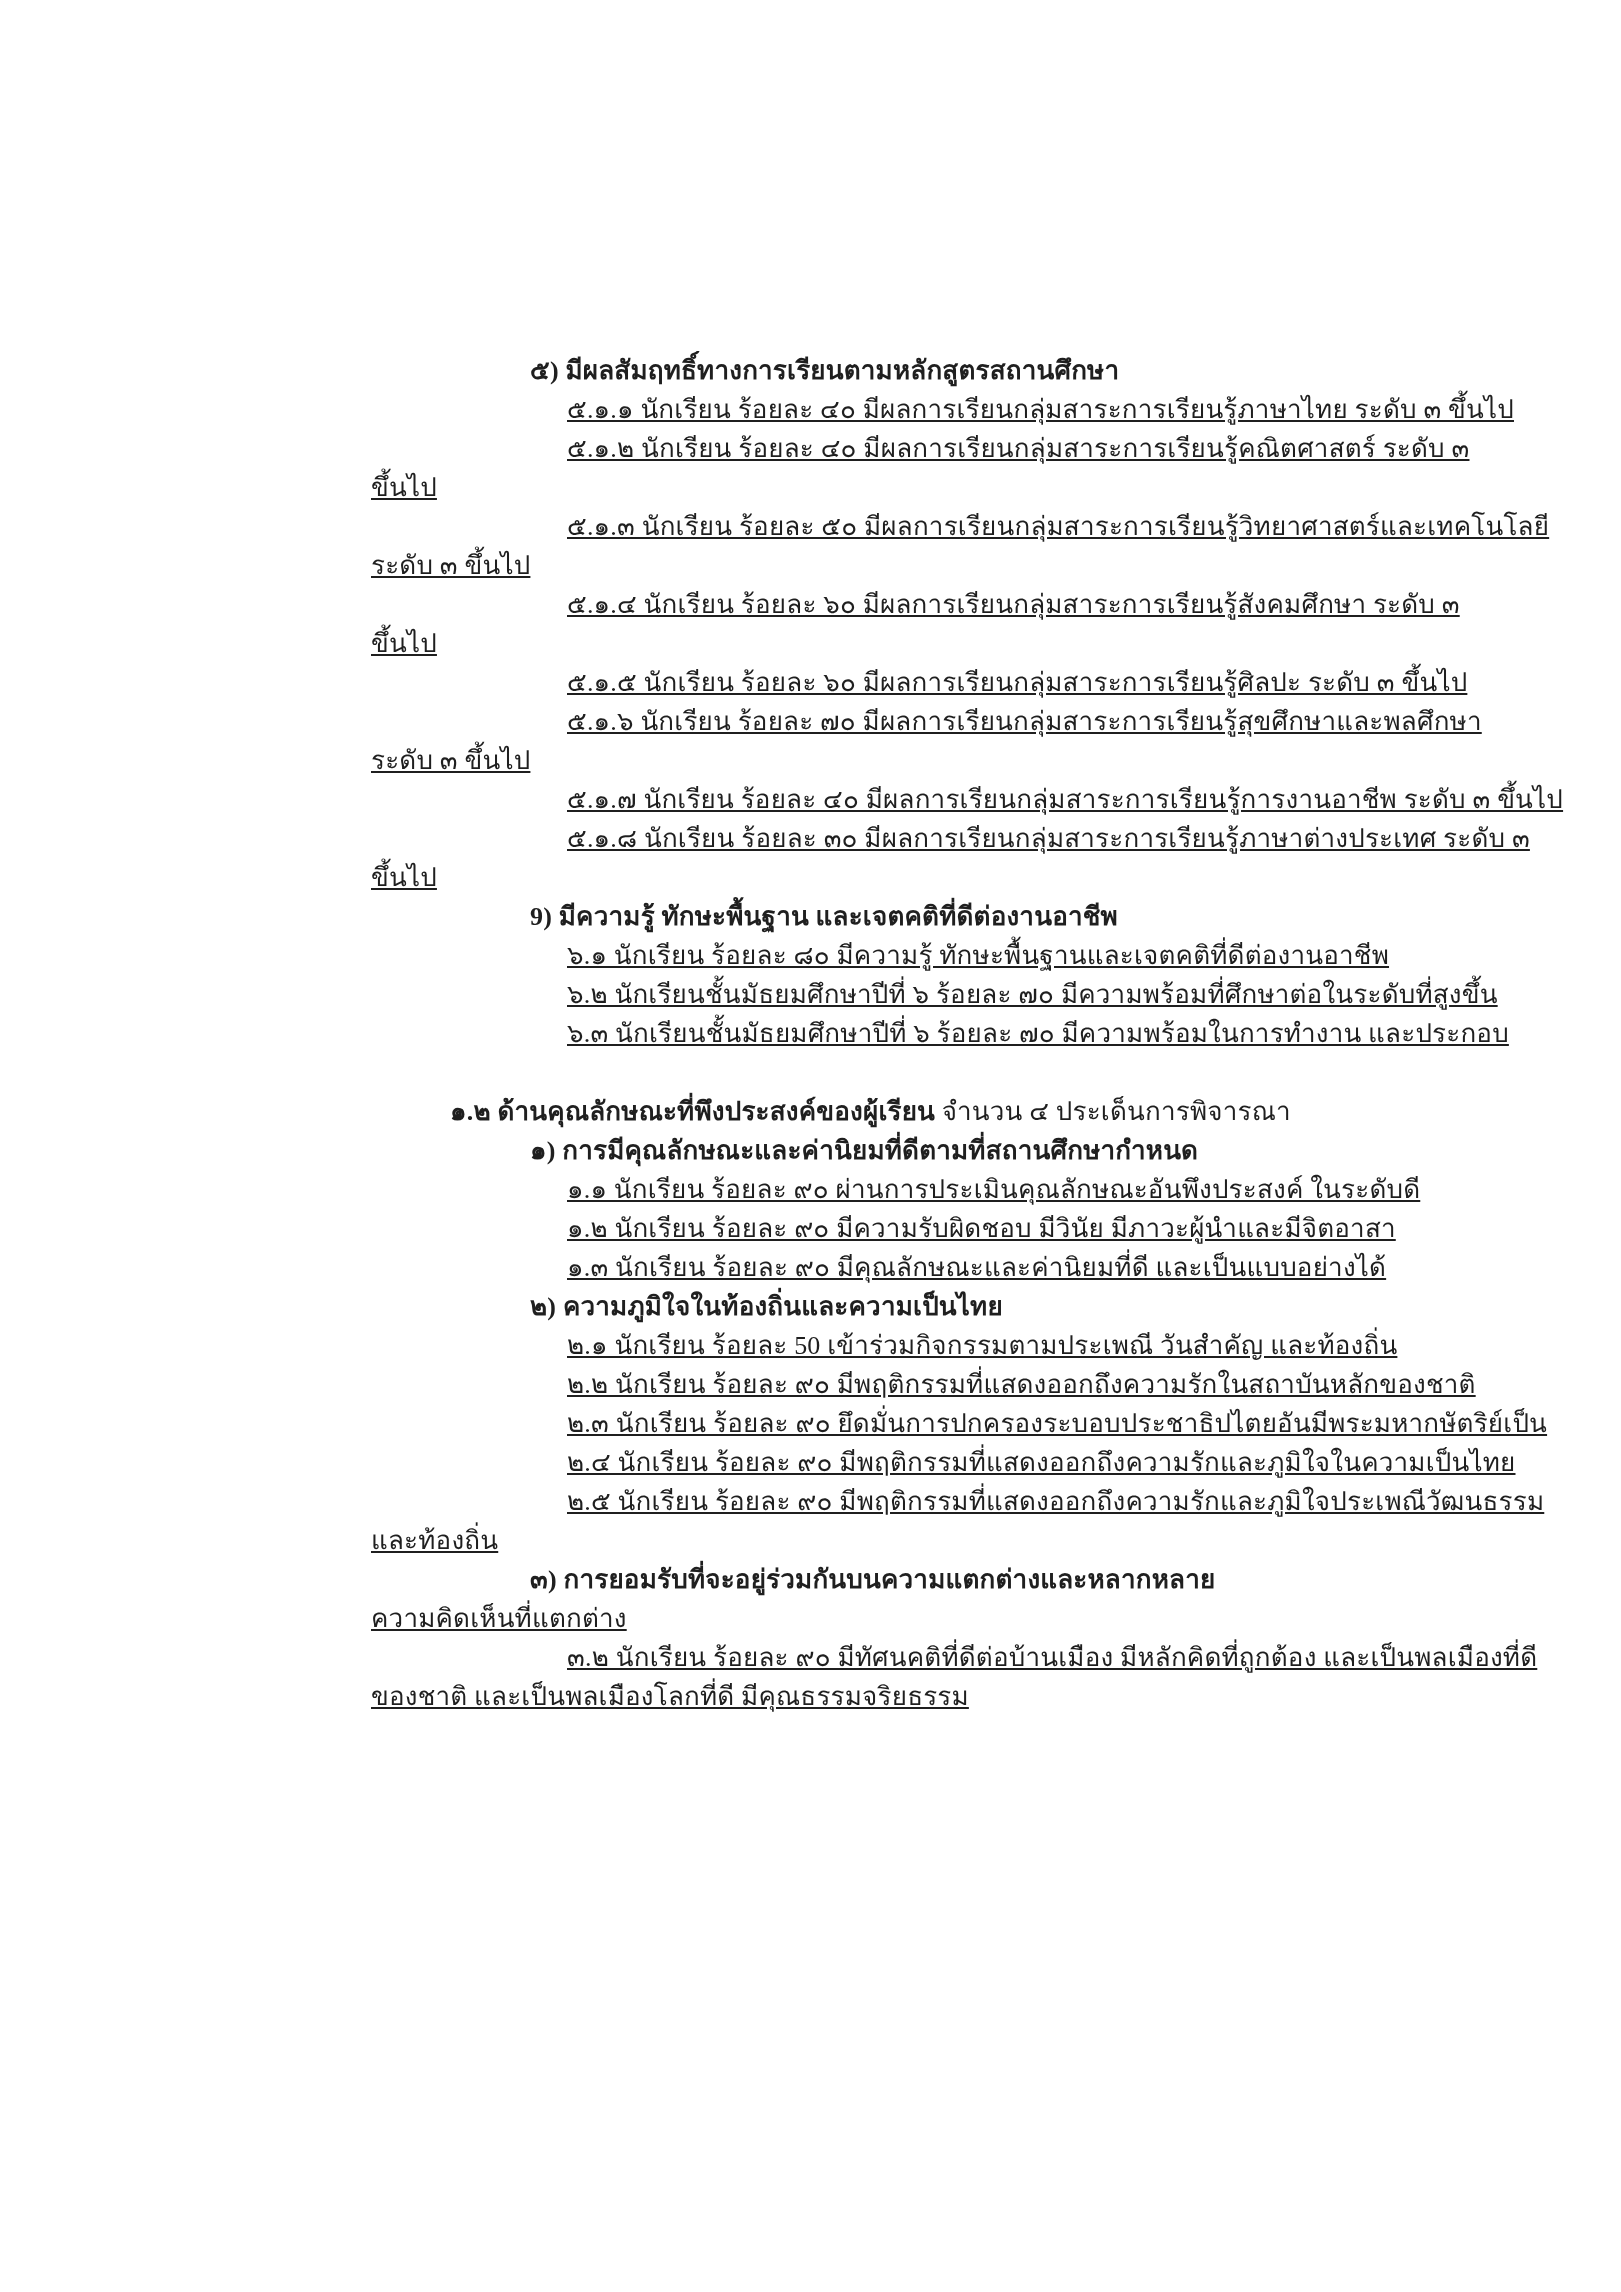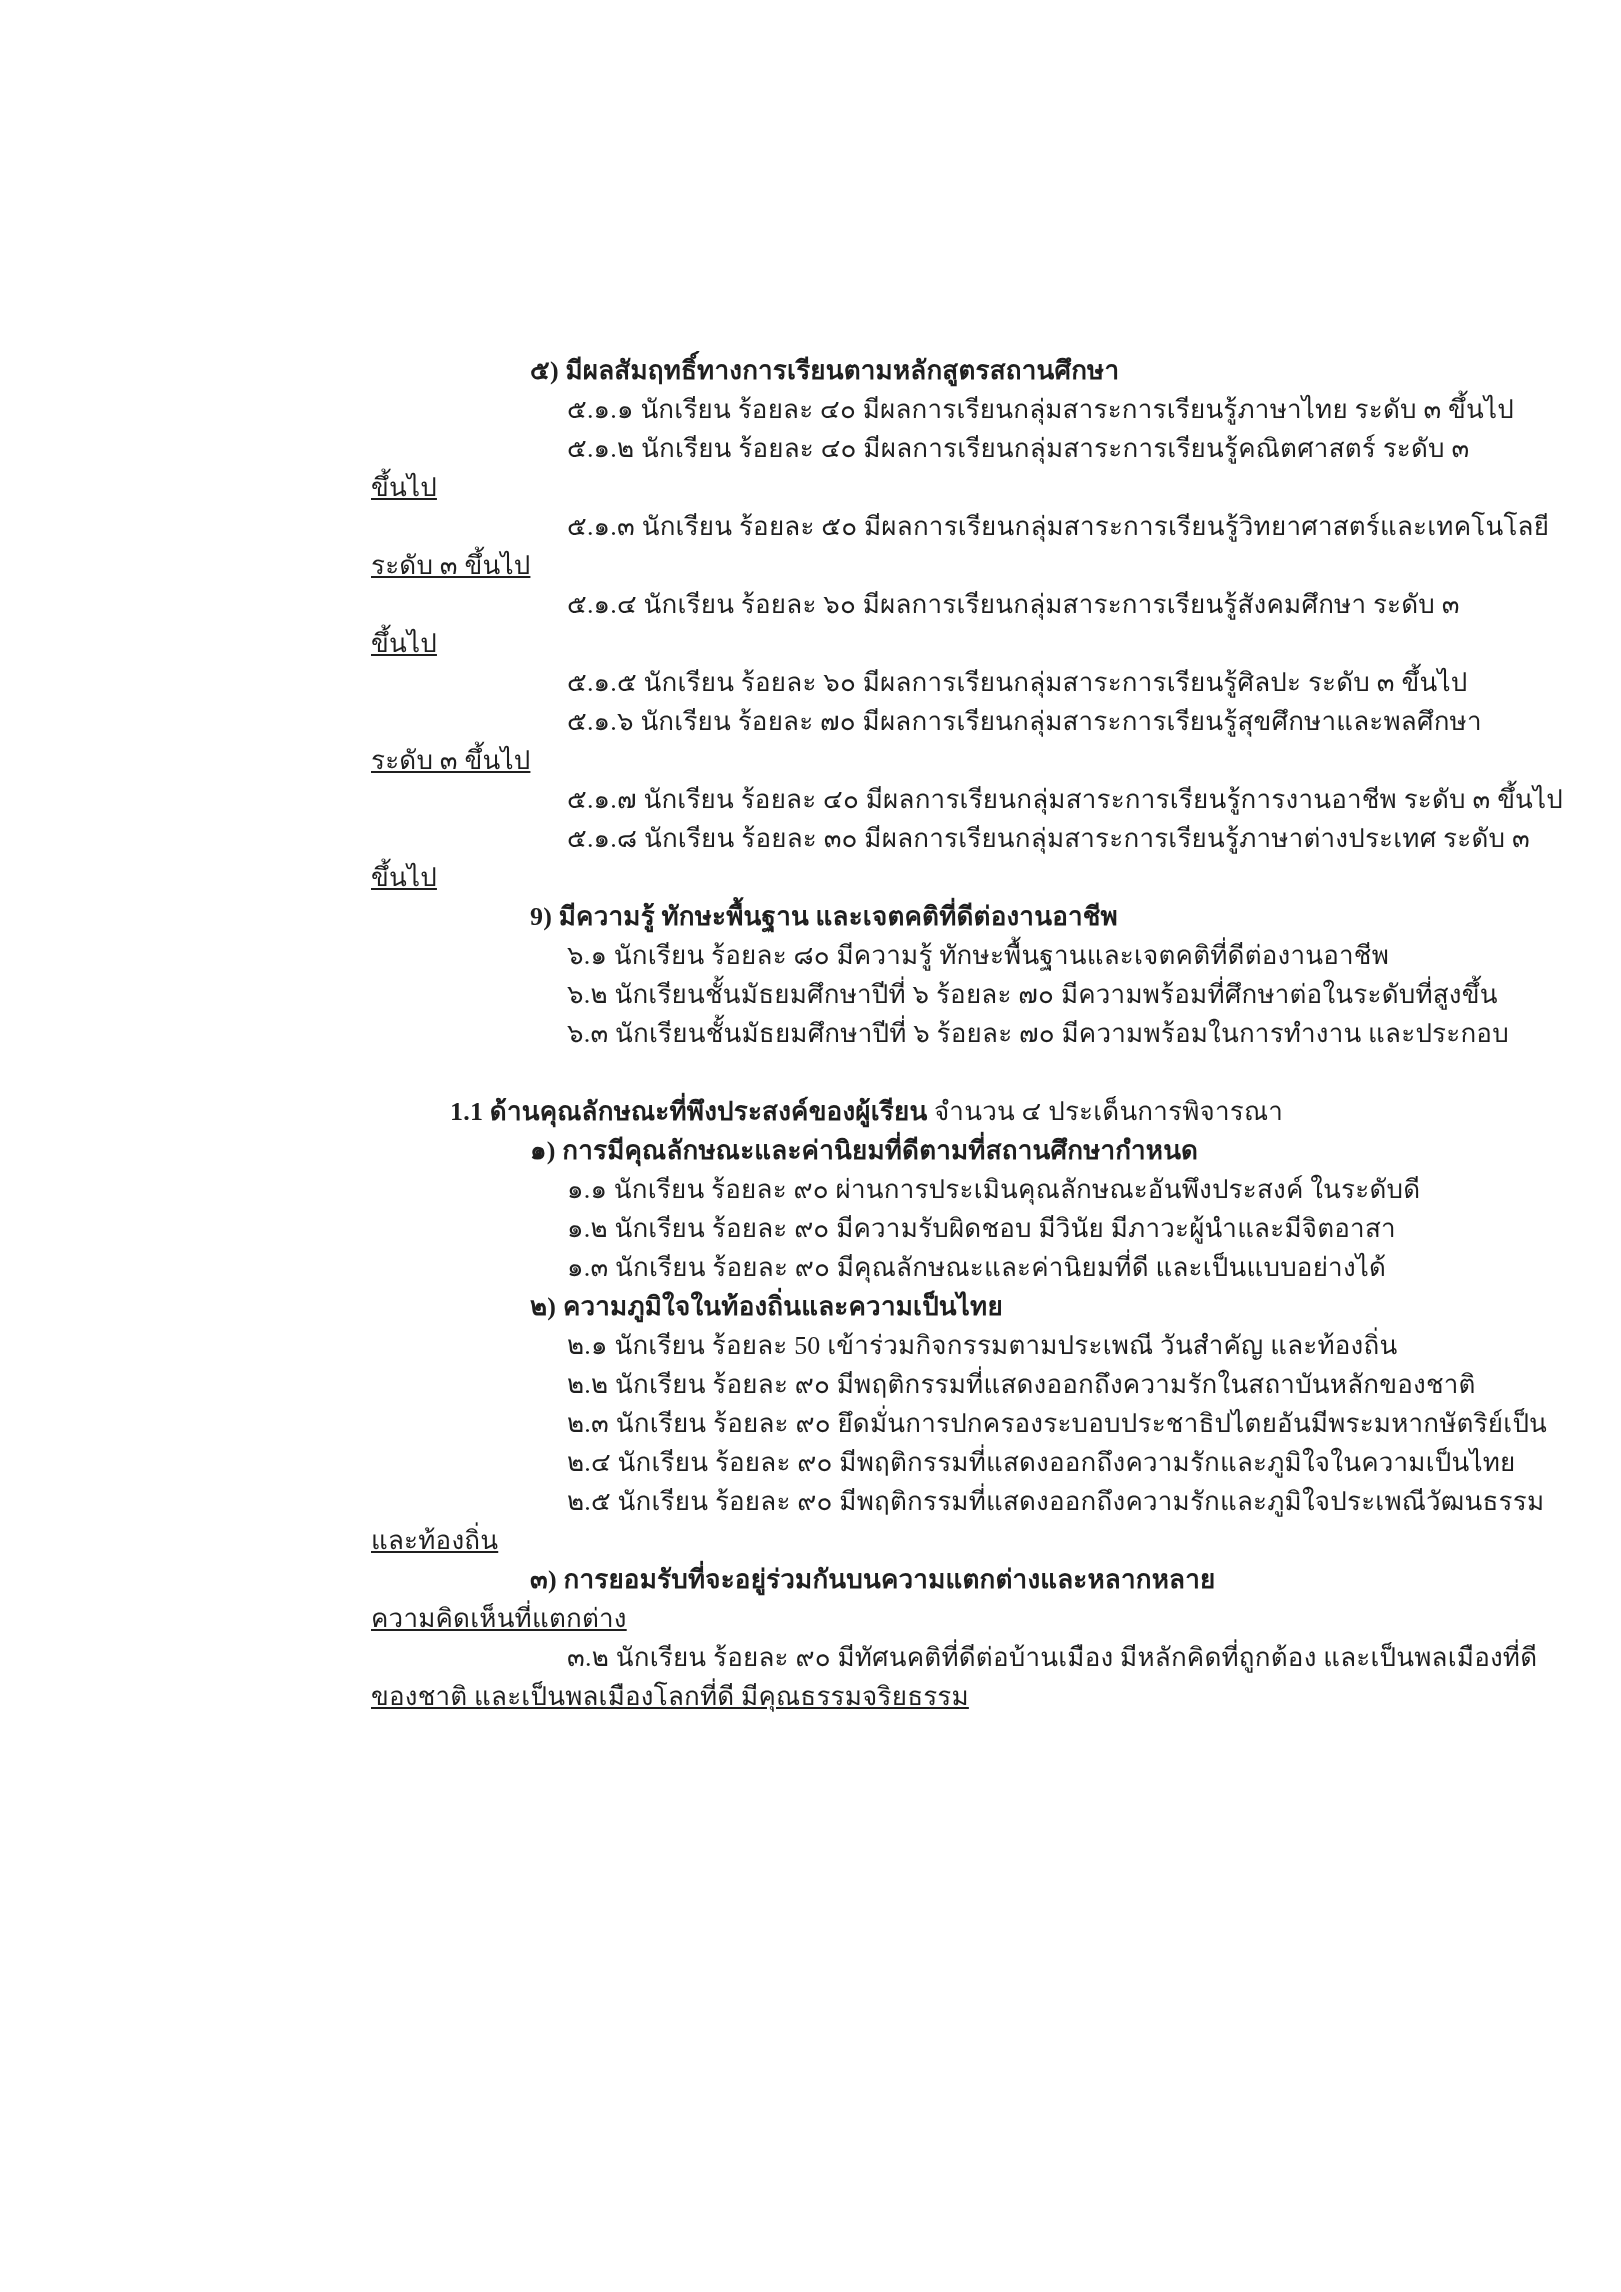--- a/index.html
+++ b/index.html
@@ -28,21 +28,21 @@
     color: #1f1f1f;
     white-space: nowrap;
     letter-spacing: 0.2px;
   }
   .line .run-bold {
     font-weight: 700;
   }
   .indent-none { padding-left: 0; text-decoration: underline; }
   .indent-l1   { padding-left: 79px; }
   .indent-l2   { padding-left: 159px; }
-  .indent-l3   { padding-left: 196px; }
+  .indent-l3   { padding-left: 196px; text-decoration: underline; }
   .indent-blank { padding-left: 0; }
 </style>
 </head>
 <body>
 
 <div class="page">
   <div class="content">
     <div id="doc-lines">
         <div class="line indent-l2"><span class="run-bold">๕) มีผลสัมฤทธิ์ทางการเรียนตามหลักสูตรสถานศึกษา</span></div>
         <div class="line indent-l3"><span class="run">๕.๑.๑ นักเรียน ร้อยละ ๔๐ มีผลการเรียนกลุ่มสาระการเรียนรู้ภาษาไทย ระดับ ๓ ขึ้นไป</span></div>
@@ -56,21 +56,21 @@
         <div class="line indent-l3"><span class="run">๕.๑.๖ นักเรียน ร้อยละ ๗๐ มีผลการเรียนกลุ่มสาระการเรียนรู้สุขศึกษาและพลศึกษา</span></div>
         <div class="line indent-none"><span class="run">ระดับ ๓ ขึ้นไป</span></div>
         <div class="line indent-l3"><span class="run">๕.๑.๗ นักเรียน ร้อยละ ๔๐ มีผลการเรียนกลุ่มสาระการเรียนรู้การงานอาชีพ ระดับ ๓ ขึ้นไป</span></div>
         <div class="line indent-l3"><span class="run">๕.๑.๘ นักเรียน ร้อยละ ๓๐ มีผลการเรียนกลุ่มสาระการเรียนรู้ภาษาต่างประเทศ ระดับ ๓</span></div>
         <div class="line indent-none"><span class="run">ขึ้นไป</span></div>
         <div class="line indent-l2"><span class="run-bold">9) มีความรู้  ทักษะพื้นฐาน และเจตคติที่ดีต่องานอาชีพ</span></div>
         <div class="line indent-l3"><span class="run">๖.๑ นักเรียน ร้อยละ ๘๐ มีความรู้ ทักษะพื้นฐานและเจตคติที่ดีต่องานอาชีพ</span></div>
         <div class="line indent-l3"><span class="run">๖.๒ นักเรียนชั้นมัธยมศึกษาปีที่ ๖ ร้อยละ ๗๐ มีความพร้อมที่ศึกษาต่อในระดับที่สูงขึ้น</span></div>
         <div class="line indent-l3"><span class="run">๖.๓ นักเรียนชั้นมัธยมศึกษาปีที่ ๖ ร้อยละ ๗๐ มีความพร้อมในการทำงาน และประกอบ</span></div>
         <div class="line indent-blank"></div>
-        <div class="line indent-l1"><span class="run-bold">1.1  ด้านคุณลักษณะที่พึงประสงค์ของผู้เรียน</span><span class="run"> จำนวน ๔ ประเด็นการพิจารณา</span></div>
+        <div class="line indent-l1"><span class="run-bold">๑.๒  ด้านคุณลักษณะที่พึงประสงค์ของผู้เรียน</span><span class="run"> จำนวน ๔ ประเด็นการพิจารณา</span></div>
         <div class="line indent-l2"><span class="run-bold">๑) การมีคุณลักษณะและค่านิยมที่ดีตามที่สถานศึกษากำหนด</span></div>
         <div class="line indent-l3"><span class="run">๑.๑ นักเรียน ร้อยละ ๙๐ ผ่านการประเมินคุณลักษณะอันพึงประสงค์ ในระดับดี</span></div>
         <div class="line indent-l3"><span class="run">๑.๒ นักเรียน ร้อยละ ๙๐ มีความรับผิดชอบ มีวินัย มีภาวะผู้นำและมีจิตอาสา</span></div>
         <div class="line indent-l3"><span class="run">๑.๓ นักเรียน ร้อยละ ๙๐ มีคุณลักษณะและค่านิยมที่ดี และเป็นแบบอย่างได้</span></div>
         <div class="line indent-l2"><span class="run-bold">๒) ความภูมิใจในท้องถิ่นและความเป็นไทย</span></div>
         <div class="line indent-l3"><span class="run">๒.๑ นักเรียน ร้อยละ 50 เข้าร่วมกิจกรรมตามประเพณี วันสำคัญ และท้องถิ่น</span></div>
         <div class="line indent-l3"><span class="run">๒.๒ นักเรียน ร้อยละ ๙๐ มีพฤติกรรมที่แสดงออกถึงความรักในสถาบันหลักของชาติ</span></div>
         <div class="line indent-l3"><span class="run">๒.๓ นักเรียน ร้อยละ ๙๐ ยึดมั่นการปกครองระบอบประชาธิปไตยอันมีพระมหากษัตริย์เป็น</span></div>
         <div class="line indent-l3"><span class="run">๒.๔ นักเรียน ร้อยละ ๙๐ มีพฤติกรรมที่แสดงออกถึงความรักและภูมิใจในความเป็นไทย</span></div>
         <div class="line indent-l3"><span class="run">๒.๕ นักเรียน ร้อยละ ๙๐ มีพฤติกรรมที่แสดงออกถึงความรักและภูมิใจประเพณีวัฒนธรรม</span></div>

